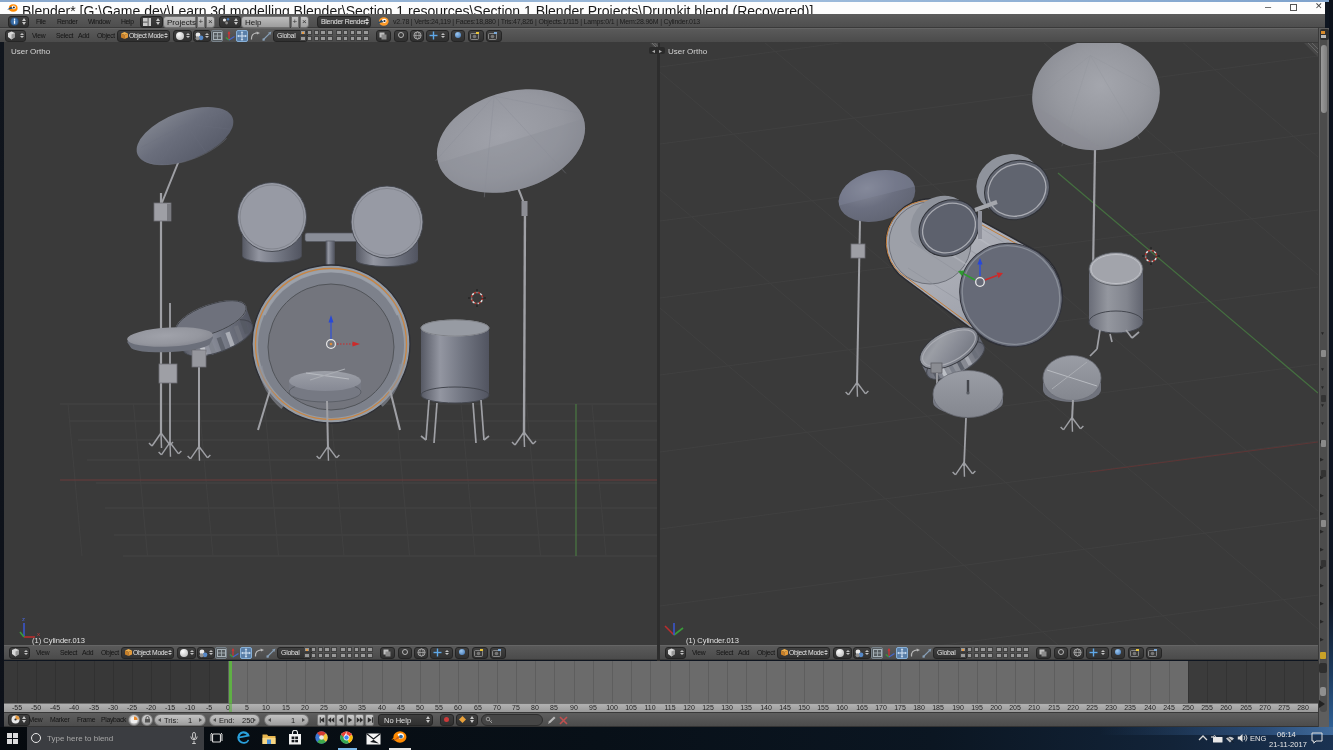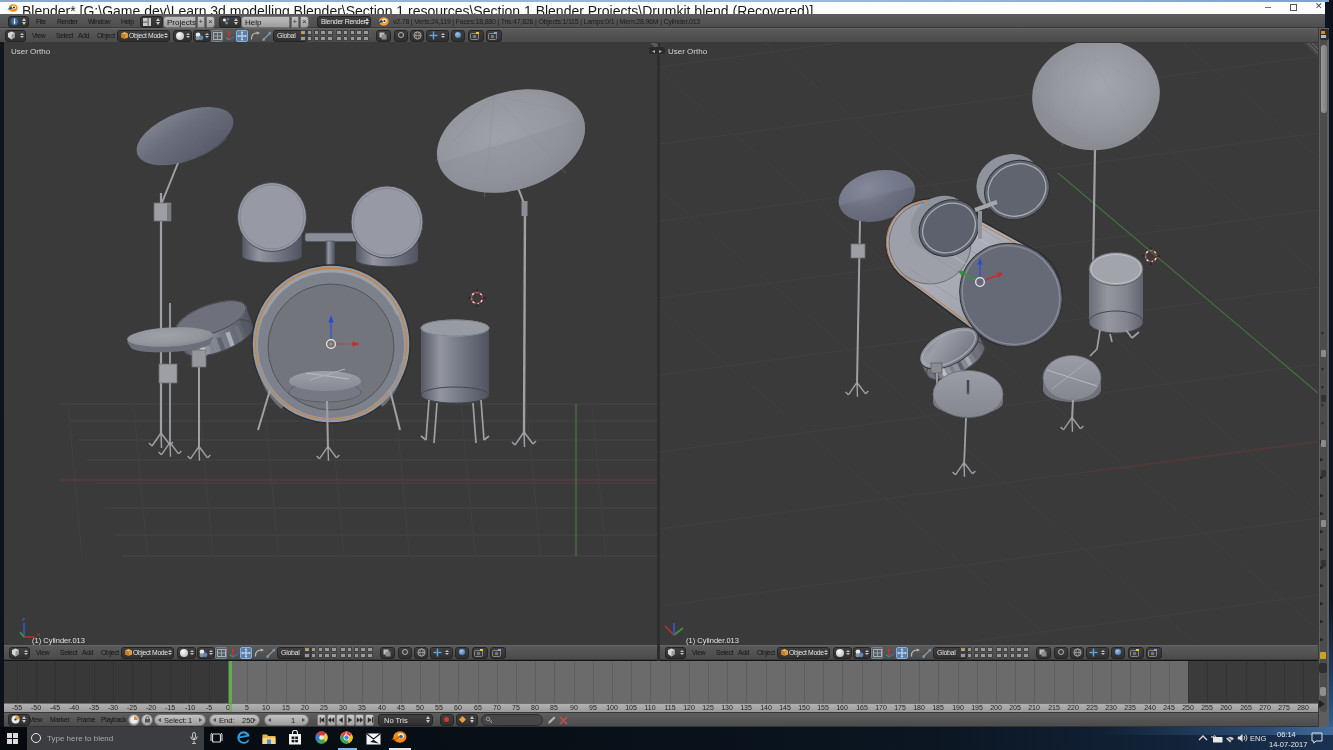--- a/index.html
+++ b/index.html
@@ -1055,21 +1055,21 @@
     <circle cx="4" cy="4" r="3.6" fill="#f0f0f0"></circle>
     <path d="M4 4 L4 0.4 A3.6 3.6 0 0 1 7.6 4 Z" fill="#e8882a"></path>
   </svg>
 <div style="position:absolute;left:141px;top:713.5px;width:12px;height:12px;border-radius:50%;background:linear-gradient(#d0d0d0,#a8a8a8);border:1px solid #777;"></div>
 <svg style="position:absolute;left:143.5px;top:716.0px" width="7" height="7" viewBox="0 0 7 7">
     <rect x="1" y="3" width="5" height="3.5" fill="#555"></rect>
     <path d="M2 3 V2 a1.5 1.5 0 0 1 3 0 V3" fill="none" stroke="#555" stroke-width="1"></path>
   </svg>
 <div style="position:absolute;left:154px;top:713.5px;width:52px;height:12px;border-radius:6px;background:linear-gradient(#c2c2c2,#9e9e9e);border:1px solid #757575;"></div>
 <div style="position:absolute;left:157.5px;top:717.5px;width:0;height:0;border:2.5px solid transparent;border-right:3.5px solid #4e4e4e;border-left-width:0;"></div>
-<span style="position:absolute;left:164px;top:715.5px;font-size:7.5px;color:#222;font-weight:normal;white-space:nowrap;">Select:</span>
+<span style="position:absolute;left:164px;top:715.5px;font-size:7.5px;color:#222;font-weight:normal;white-space:nowrap;">Tris:</span>
 <span style="position:absolute;left:188px;top:715.5px;font-size:7.5px;color:#222;">1</span>
 <div style="position:absolute;left:199px;top:717.5px;width:0;height:0;border:2.5px solid transparent;border-left:3.5px solid #4e4e4e;border-right-width:0;"></div>
 <div style="position:absolute;left:209px;top:713.5px;width:51px;height:12px;border-radius:6px;background:linear-gradient(#c2c2c2,#9e9e9e);border:1px solid #757575;"></div>
 <div style="position:absolute;left:212.5px;top:717.5px;width:0;height:0;border:2.5px solid transparent;border-right:3.5px solid #4e4e4e;border-left-width:0;"></div>
 <span style="position:absolute;left:219px;top:715.5px;font-size:7.5px;color:#222;font-weight:normal;white-space:nowrap;">End:</span>
 <span style="position:absolute;left:242px;top:715.5px;font-size:7.5px;color:#222;">250</span>
 <div style="position:absolute;left:253px;top:717.5px;width:0;height:0;border:2.5px solid transparent;border-left:3.5px solid #4e4e4e;border-right-width:0;"></div>
 <div style="position:absolute;left:264px;top:713.5px;width:45px;height:12px;border-radius:6px;background:linear-gradient(#c2c2c2,#9e9e9e);border:1px solid #757575;"></div>
 <div style="position:absolute;left:267.5px;top:717.5px;width:0;height:0;border:2.5px solid transparent;border-right:3.5px solid #4e4e4e;border-left-width:0;"></div>
 <span style="position:absolute;left:291px;top:715.5px;font-size:7.5px;color:#222;">1</span>
@@ -1092,21 +1092,21 @@
   </svg>
 <div style="position:absolute;left:355.4px;top:713.5px;width:9px;height:12px;background:linear-gradient(#cbcbcb,#a2a2a2);border:1px solid #757575;border-radius:2px;"></div>
 <svg style="position:absolute;left:355.9px;top:715.5px" width="8" height="8" viewBox="0 0 9 8" fill="#2e2e2e">
     <path d="M4.4 1 L8 4 L4.4 7 Z M0.8 1 L4.4 4 L0.8 7 Z"></path>
   </svg>
 <div style="position:absolute;left:365.0px;top:713.5px;width:9px;height:12px;background:linear-gradient(#cbcbcb,#a2a2a2);border:1px solid #757575;border-radius:2px;"></div>
 <svg style="position:absolute;left:365.5px;top:715.5px" width="8" height="8" viewBox="0 0 9 8" fill="#2e2e2e">
     <path d="M2 1 L6.5 4 L2 7 Z M6.8 1 h1.2 v6 h-1.2 Z"></path>
   </svg>
 <div class="btn" style="left:378px;top:713.5px;width:55px;height:12px;"></div>
-<span style="position:absolute;left:384px;top:715.5px;font-size:7.5px;color:#e0e0e0;font-weight:normal;white-space:nowrap;">No Tris</span>
+<span style="position:absolute;left:384px;top:715.5px;font-size:7.5px;color:#e0e0e0;font-weight:normal;white-space:nowrap;">No Help</span>
 <div style="position:absolute;left:424px;top:713.5px;height:12px;width:8px;display:flex;flex-direction:column;justify-content:center;align-items:center;">
     <div style="width:0;height:0;border:2.5px solid transparent;border-bottom:3px solid #c9c9c9;border-top-width:0;margin-bottom:1px;"></div>
     <div style="width:0;height:0;border:2.5px solid transparent;border-top:3px solid #c9c9c9;border-bottom-width:0;"></div>
   </div>
 <div class="btn" style="left:440px;top:713.5px;width:14px;height:12px;"></div>
 <div style="position:absolute;left:444px;top:717.0px;width:5px;height:5px;border-radius:50%;background:#cc3a3a;"></div>
 <div class="btn" style="left:456px;top:713.5px;width:22px;height:12px;"></div>
 <div style="position:absolute;left:460px;top:717.0px;width:5px;height:5px;background:#e8a03a;transform:rotate(45deg);"></div>
 <div style="position:absolute;left:468px;top:713.5px;height:12px;width:8px;display:flex;flex-direction:column;justify-content:center;align-items:center;">
     <div style="width:0;height:0;border:2.5px solid transparent;border-bottom:3px solid #c9c9c9;border-top-width:0;margin-bottom:1px;"></div>
@@ -1235,15 +1235,15 @@
 <svg style="position:absolute;left:1225px;top:734px" width="10" height="9" viewBox="0 0 10 9">
 <path d="M5 8.5 L1 4.5 A5.6 5.6 0 0 1 9 4.5 Z" fill="#e0e0e0" opacity="0.85"></path>
 <path d="M1.5 2 L8.5 8.5" stroke="#15181c" stroke-width="0.8"></path>
   </svg>
 <svg style="position:absolute;left:1237px;top:733px" width="11" height="10" viewBox="0 0 11 10">
 <path d="M0.8 3.5 h2 L5.5 1 V9 L2.8 6.5 H0.8 Z" fill="#e0e0e0"></path>
 <path d="M7 3 a3 3 0 0 1 0 4 M8.7 1.7 a5.2 5.2 0 0 1 0 6.6" fill="none" stroke="#e0e0e0" stroke-width="0.9"></path>
   </svg>
 <span style="position:absolute;left:1250px;top:734px;font-size:7.5px;color:#e8e8e8;font-weight:normal;white-space:nowrap;">ENG</span>
 <span style="position:absolute;left:1277px;top:729.5px;font-size:7.5px;color:#e8e8e8;font-weight:normal;white-space:nowrap;">06:14</span>
-<span style="position:absolute;left:1269px;top:739.5px;font-size:7.5px;color:#e8e8e8;font-weight:normal;white-space:nowrap;">14-07-2017</span>
+<span style="position:absolute;left:1269px;top:739.5px;font-size:7.5px;color:#e8e8e8;font-weight:normal;white-space:nowrap;">21-11-2017</span>
 <svg style="position:absolute;left:1311px;top:732px" width="12" height="12" viewBox="0 0 12 12">
 <path d="M1 1 h10 v8 h-6 l-2.2 2.2 V9 H1 Z" fill="none" stroke="#e0e0e0" stroke-width="1"></path>
   </svg>
 </body></html>

